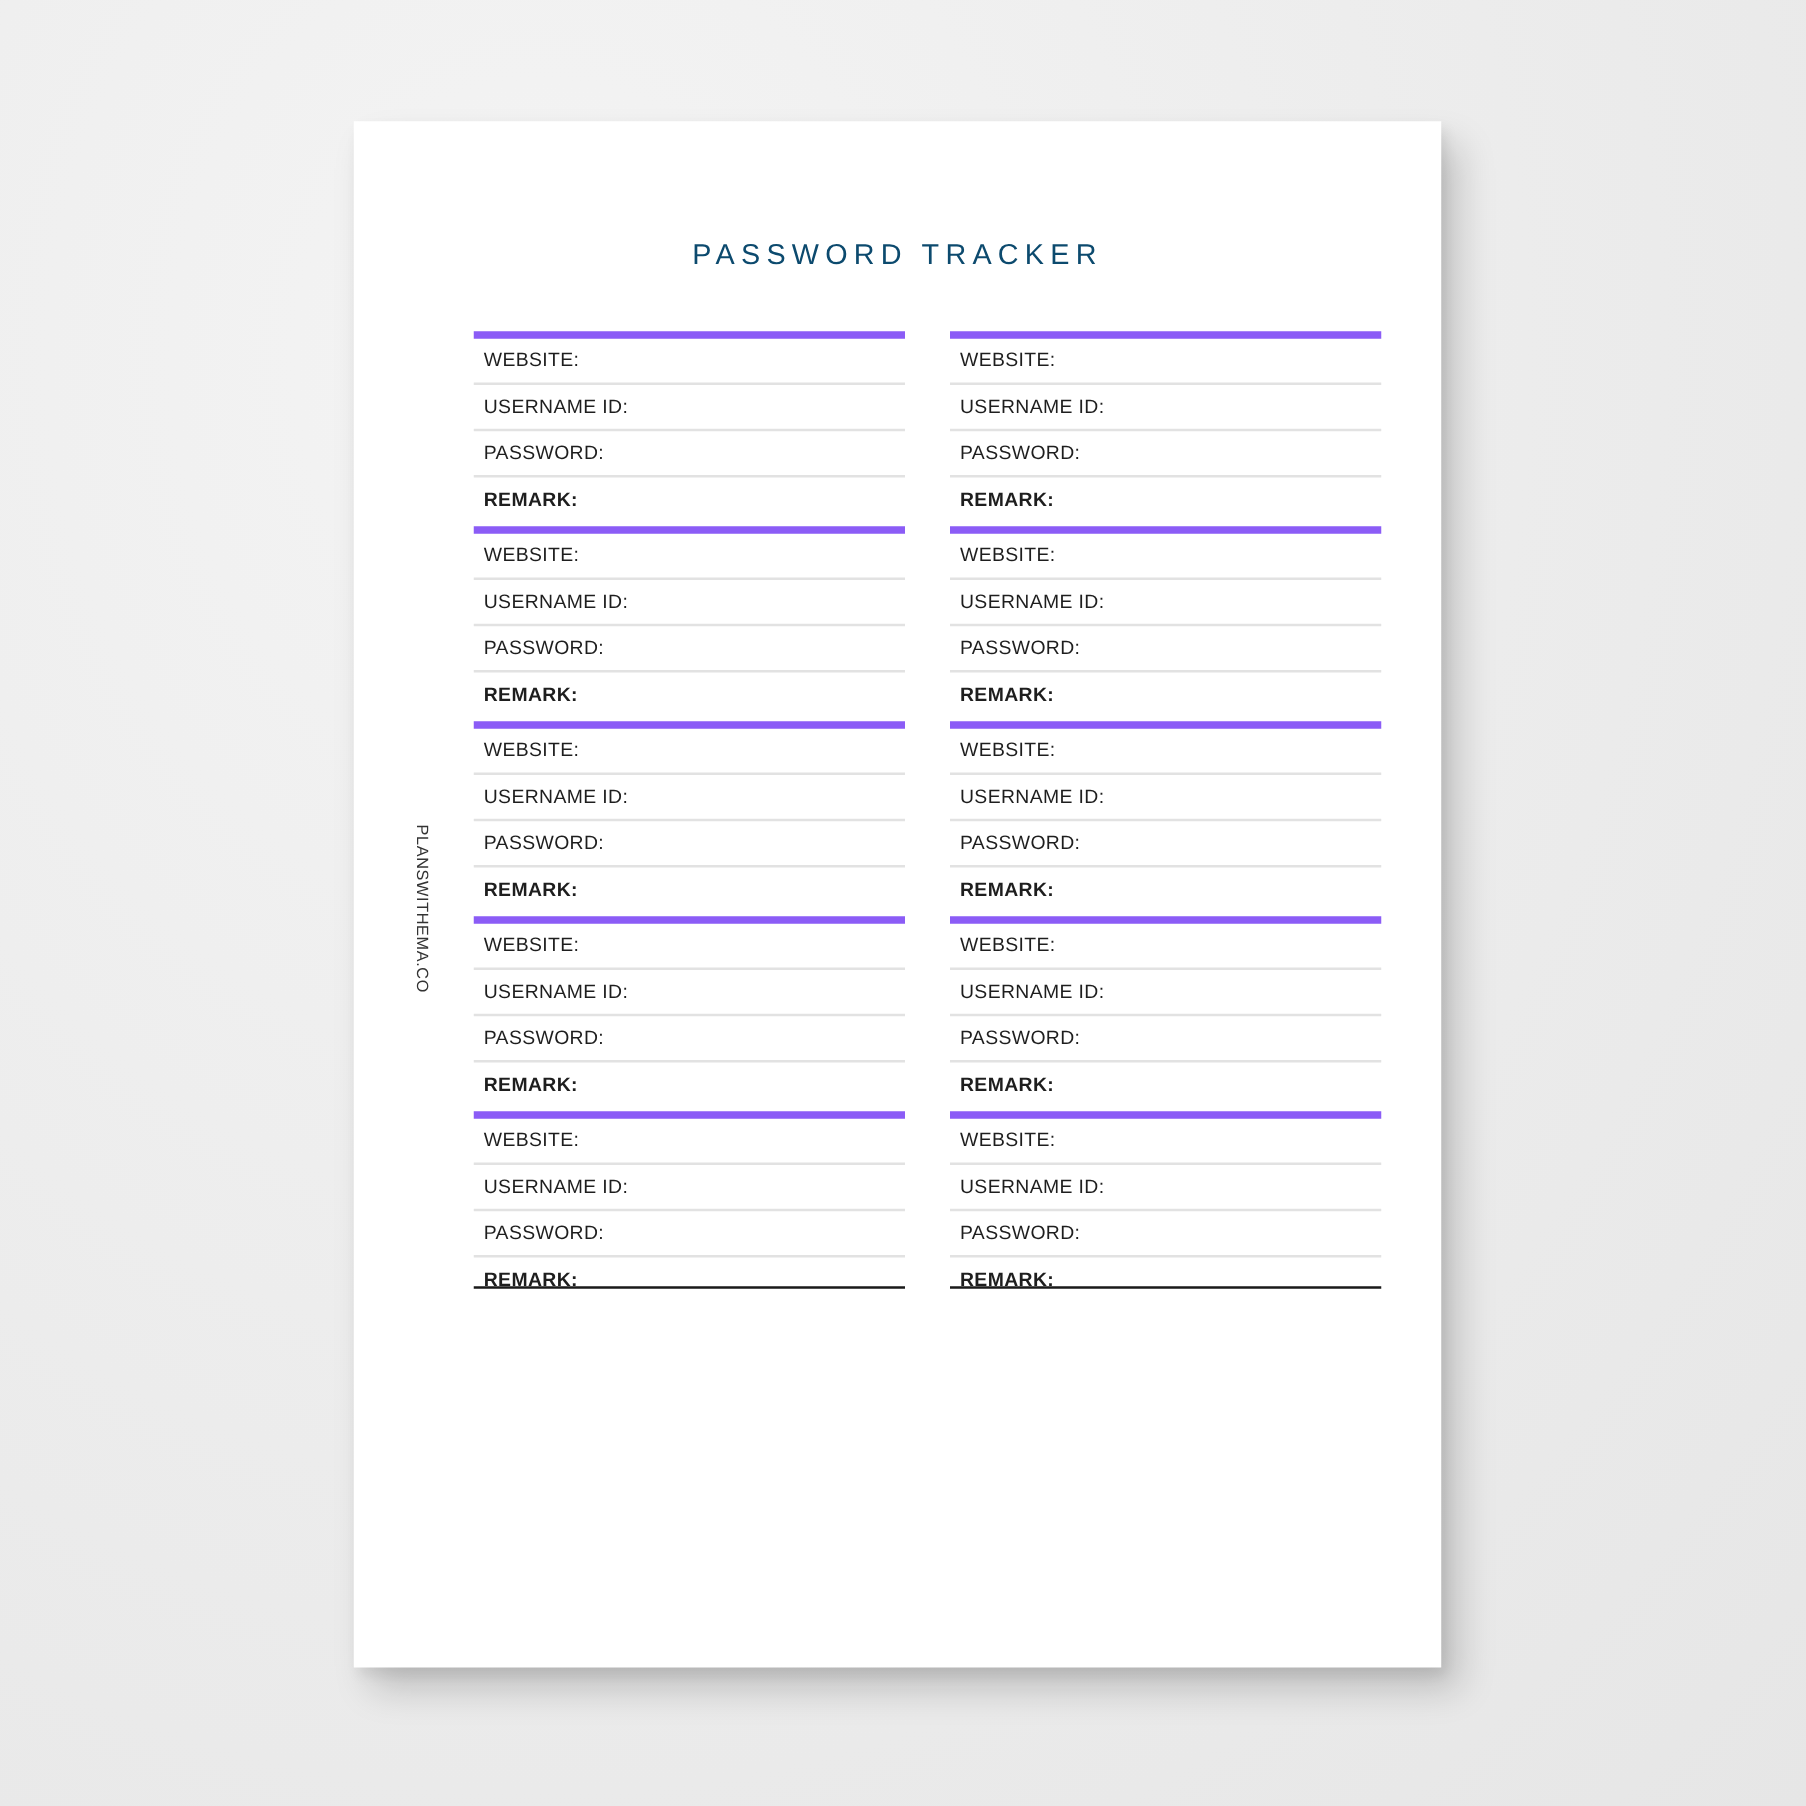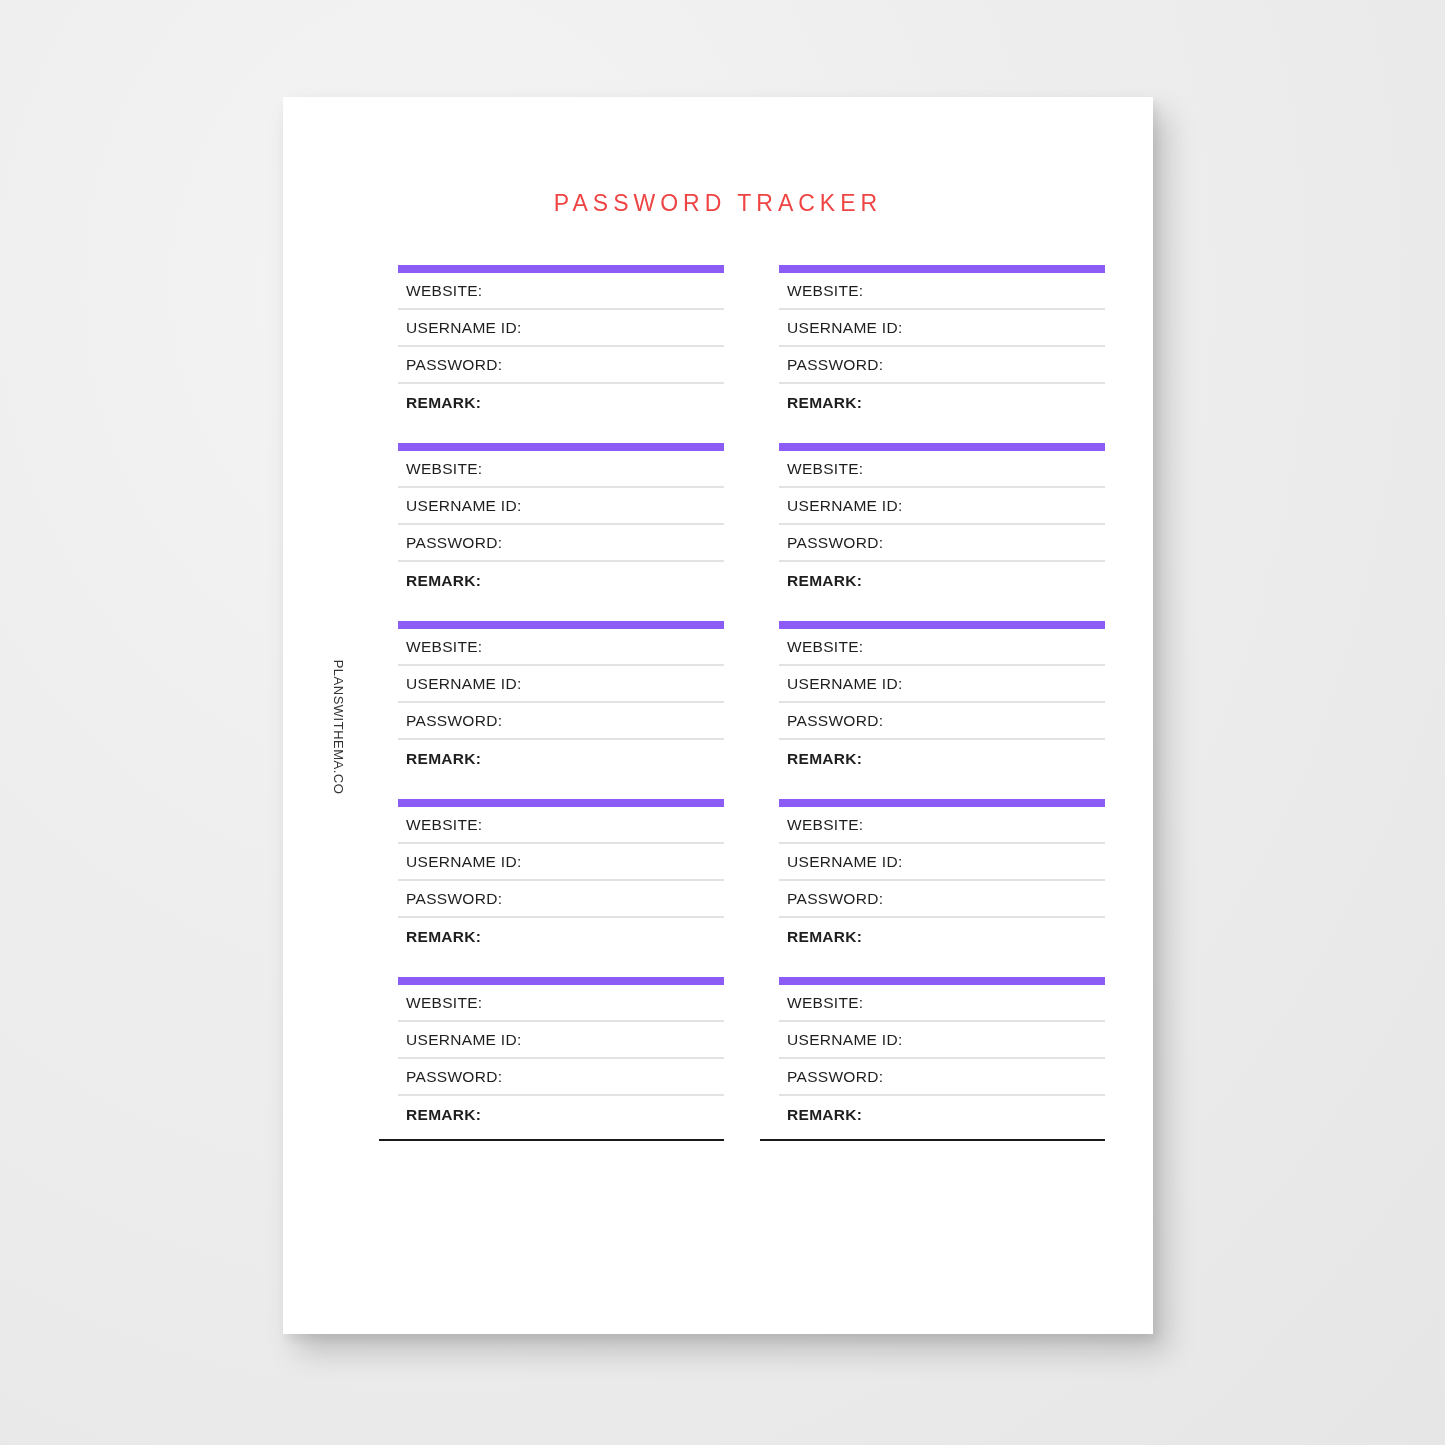--- a/index.html
+++ b/index.html
@@ -10,35 +10,35 @@
     font-family: "Liberation Sans", "DejaVu Sans", sans-serif;
   }
   .paper {
     position:absolute; left:283px; top:97px; width:870px; height:1237px;
     background:#ffffff;
     box-shadow: 14px 18px 28px rgba(0,0,0,0.18), 4px 6px 10px rgba(0,0,0,0.08);
   }
   .title {
     position:absolute; left:0; right:0; top:93px;
     text-align:center; font-size:23px; letter-spacing:5px;
-    color:#ef4444; font-weight:400;
+    color:#0c4a6e; font-weight:400;
   }
   .brand {
     position:absolute; left:44px; top:555px;
     width:22px; height:150px;
   }
   .brand span {
     position:absolute; left:50%; top:50%;
     transform: translate(-50%,-50%) rotate(90deg);
     white-space:nowrap; font-size:13px; color:#333; letter-spacing:0.5px;
   }
   .col { position:absolute; top:168px; width:345px; }
   .col.left { left:96px; }
   .col.right { left:477px; }
-  .block { position:relative; height:178px; border-top:8px solid #8b5cf6;margin-left:19px; }
+  .block { position:relative; height:156px; border-top:6px solid #8b5cf6; }
   .row {
     height:37px; border-bottom:2px solid #e2e2e2;
     padding-left:8px; display:flex; align-items:center;
     font-size:15.5px; color:#1e1e1e; letter-spacing:0.3px;
   }
   .row.remark { border-bottom:none; height:auto; padding-top:10px;font-weight:bold; }
   .endline { border-top:2px solid #1a1a1a; height:0; margin-top:-16px; }
 </style>
 </head>
 <body>

